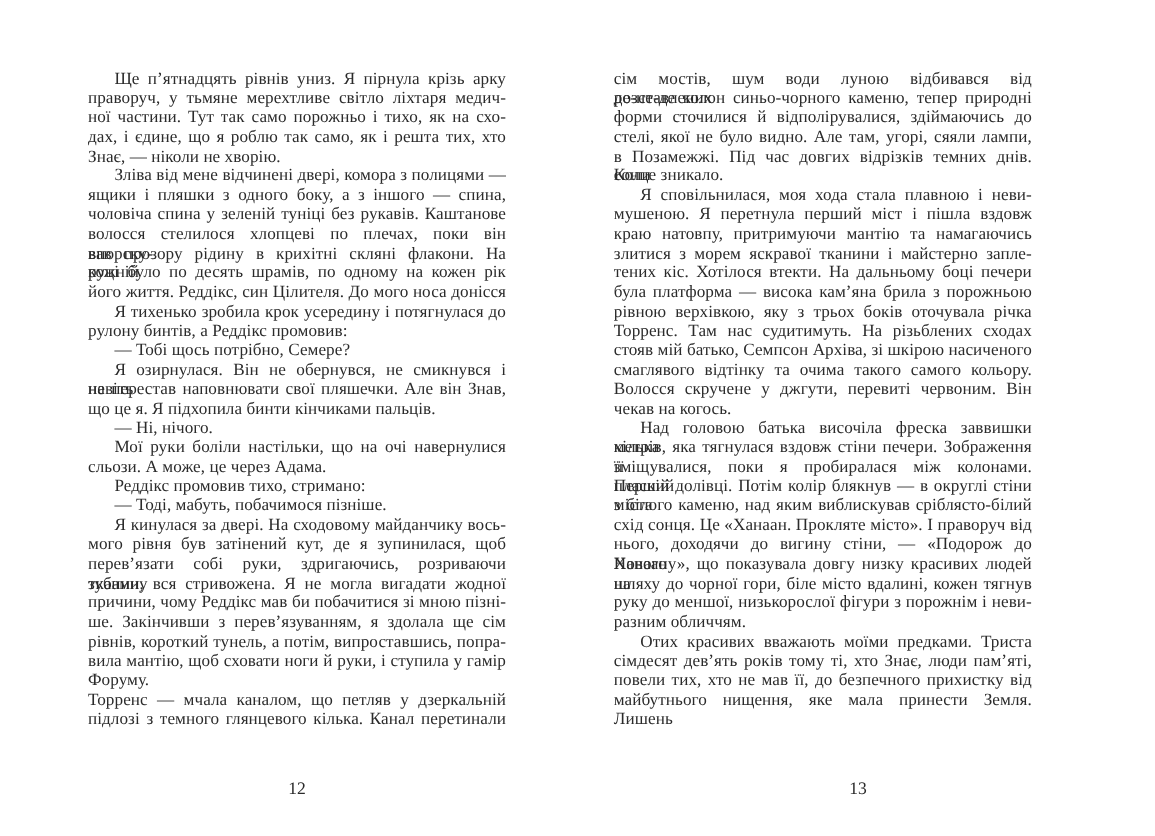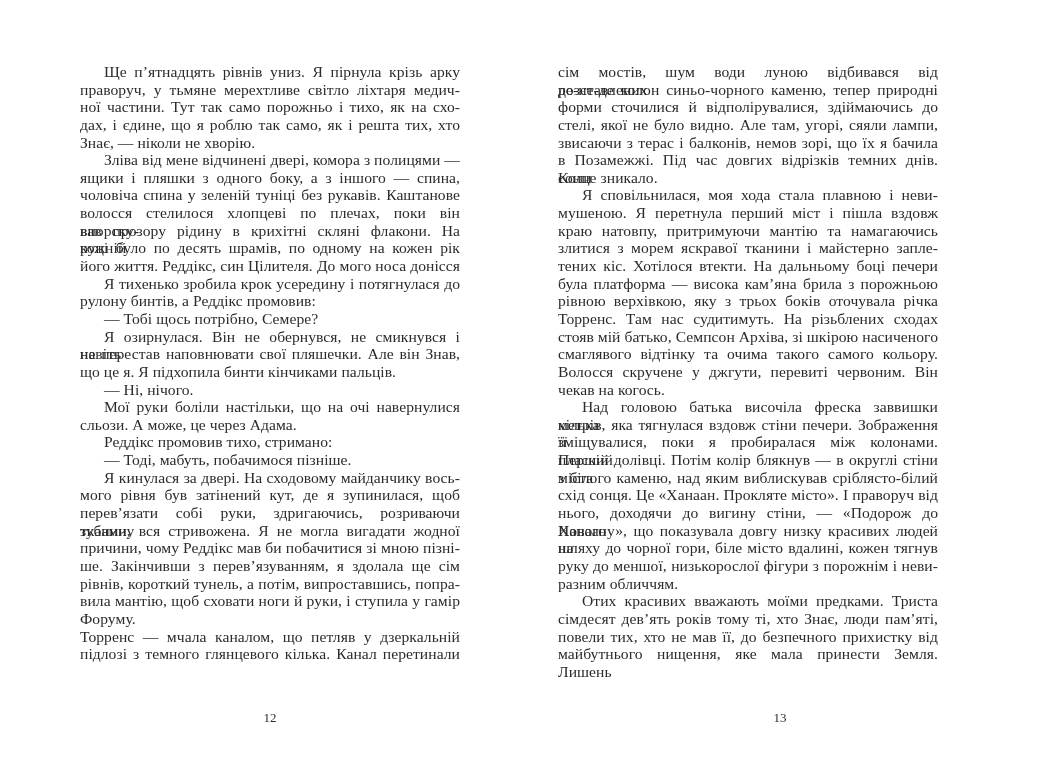--- a/index.html
+++ b/index.html
@@ -39,21 +39,21 @@
     text-indent: 24px;
   }
   .line.wrap {
     white-space: normal;
   }
   .page-number {
     position: absolute;
     top: 709px;
     width: 380px;
     text-align: center;
-    font-size: 13px;
+    font-size: 16px;
     line-height: 18px;
     color: #2b2b2b;
   }
   #pagenum-left { left: 80px; }
   #pagenum-right { left: 590px; }
 </style>
 </head>
 <body>
 
 <div id="page-left" class="page">
@@ -90,21 +90,20 @@
     <div class="line wrap">вила мантію, щоб сховати ноги й руки, і ступила у гамір</div>
     <div class="line last">Форуму.</div>
     <div class="line wrap">Торренс — мчала каналом, що петляв у дзеркальній</div>
     <div class="line wrap">підлозі з темного глянцевого кілька. Канал перетинали</div>
   </div>
 <div id="page-right" class="page">
     <div class="line wrap">сім мостів, шум води луною відбивався від розставлених</div>
     <div class="line wrap">де-не-де колон синьо-чорного каменю, тепер природні</div>
     <div class="line wrap">форми сточилися й відполірувалися, здіймаючись до</div>
     <div class="line wrap">стелі, якої не було видно. Але там, угорі, сяяли лампи,</div>
-    <div class="line wrap">звисаючи з терас і балконів, немов зорі, що їх я бачила</div>
     <div class="line wrap">в Позамежжі. Під час довгих відрізків темних днів. Коли</div>
     <div class="line last">сонце зникало.</div>
     <div class="line indent wrap">Я сповільнилася, моя хода стала плавною і неви-</div>
     <div class="line wrap">мушеною. Я перетнула перший міст і пішла вздовж</div>
     <div class="line wrap">краю натовпу, притримуючи мантію та намагаючись</div>
     <div class="line wrap">злитися з морем яскравої тканини і майстерно запле-</div>
     <div class="line wrap">тених кіс. Хотілося втекти. На дальньому боці печери</div>
     <div class="line wrap">була платформа — висока кам’яна брила з порожньою</div>
     <div class="line wrap">рівною верхівкою, яку з трьох боків оточувала річка</div>
     <div class="line wrap">Торренс. Там нас судитимуть. На різьблених сходах</div>

